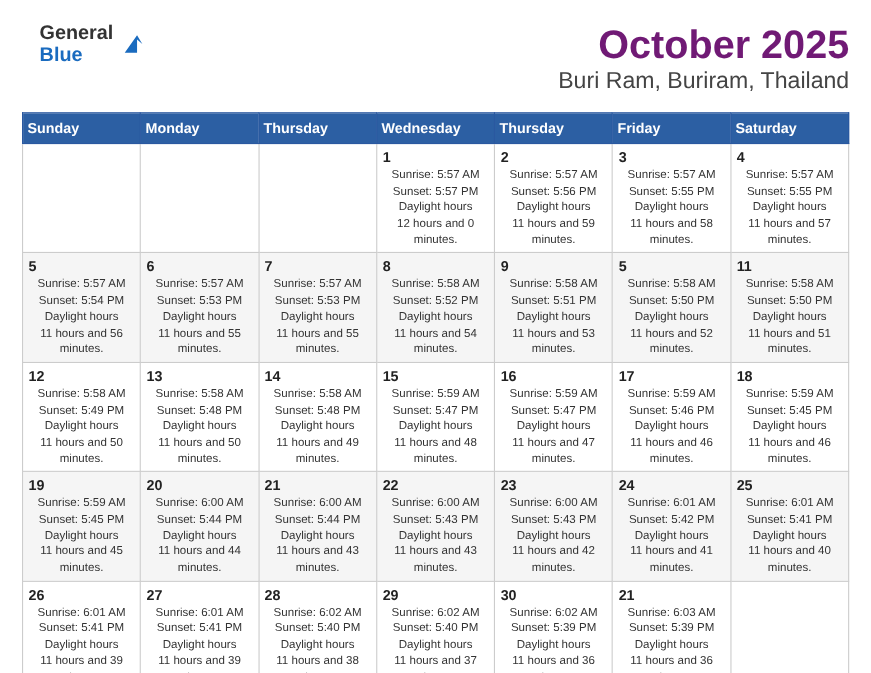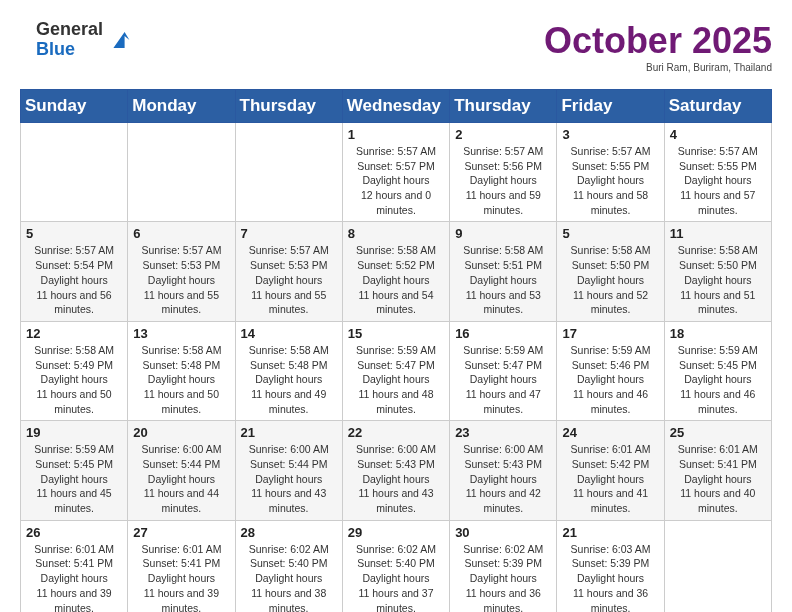--- a/index.html
+++ b/index.html
@@ -37,33 +37,33 @@
     }
     .title-block {
       text-align: right;
     }
     .month-title {
       font-size: 36px;
       font-weight: bold;
       color: #701a75;
     }
     .location {
-      font-size: 10px;
+      font-size: 21px;
       color: #444;
     }
     .calendar {
       width: 100%;
       border-collapse: collapse;
       border: 1px solid #ccc;
     }
     .calendar th {
       background: #2c5fa3;
       color: #fff;
       padding: 6px 4px;
-      font-size: 17px;
+      font-size: 13px;
       text-align: left;
       border: 1px solid #2a58a0;
       margin-left: 36px;
     }
     .calendar td {
       vertical-align: top;
       border: 1px solid #ccc;
       padding: 4px 5px;
       width: calc(100% / 7);
       min-height: 80px;

